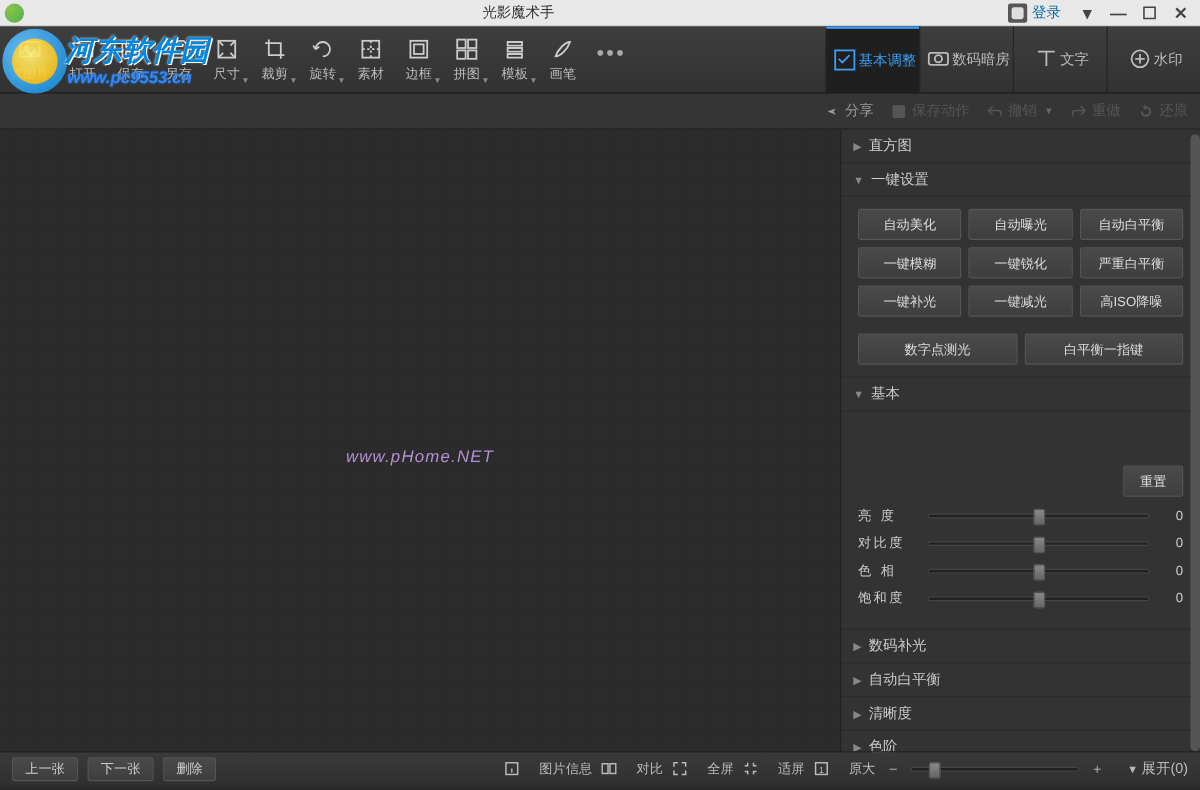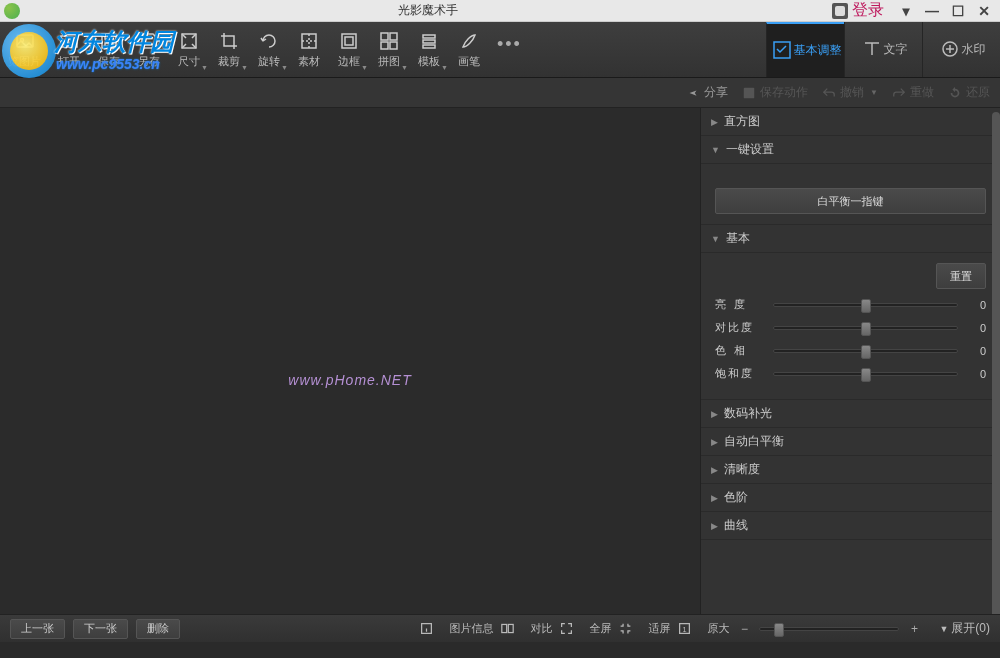--- a/index.html
+++ b/index.html
@@ -2,21 +2,21 @@
 <html><head>
 <meta charset="utf-8">
 <style>
 * { margin: 0; padding: 0; box-sizing: border-box; font-family: "Microsoft YaHei", sans-serif; user-select: none; }
 body { width: 1000px; height: 658px; background: #2a2a2a; overflow: hidden; position: relative; }
 
 
 .titlebar { height: 22px; background: #e8e8e8; display: flex; align-items: center; padding: 0 4px; border-bottom: 1px solid #ccc; }
 .titlebar .logo { width: 16px; height: 16px; border-radius: 50%; background: radial-gradient(circle at 30% 30%, #8bc34a, #4caf50); margin-right: 4px; }
 .titlebar .title { font-size: 12px; color: #333; flex: 1; text-align: center; }
-.titlebar .login { display: flex; align-items: center; gap: 4px; font-size: 16px; color: #be185d; margin-right: 10px; cursor: pointer; }
+.titlebar .login { display: flex; align-items: center; gap: 4px; font-size: 12px; color: #0369a1; margin-right: 10px; cursor: pointer; }
 .titlebar .login-icon { width: 16px; height: 16px; background: #555; border-radius: 2px; position: relative; }
 .titlebar .login-icon::after { content: ""; position: absolute; top: 3px; left: 3px; width: 10px; height: 10px; background: #ddd; border-radius: 2px; }
 .titlebar .win-controls { display: flex; gap: 2px; }
 .titlebar .win-btn { width: 24px; height: 18px; display: flex; align-items: center; justify-content: center; font-size: 14px; color: #444; cursor: pointer; font-weight: bold; }
 
 
 .toolbar { height: 56px; background: linear-gradient(#3e3e3e, #323232); display: flex; align-items: stretch; border-bottom: 1px solid #1a1a1a; }
 .tool-item { display: flex; flex-direction: column; align-items: center; justify-content: center; padding: 0 8px; color: #bbb; font-size: 11px; cursor: pointer; min-width: 40px; position: relative; }
 .tool-item .ti-icon { width: 22px; height: 22px; margin-bottom: 2px; display: flex; align-items: center; justify-content: center; color: #ccc; }
 .tool-item .ti-icon svg { width: 20px; height: 20px; stroke: #ccc; fill: none; stroke-width: 1.5; }
@@ -52,21 +52,21 @@
 .btn-row2 .grid-btn { flex: 1; }
 .reset-row { display: flex; justify-content: flex-end; margin-bottom: 6px; }
 .slider-row { display: flex; align-items: center; gap: 8px; margin: 8px 0; color: #ccc; font-size: 11px; }
 .slider-row .sl-label { width: 50px; letter-spacing: 8px; white-space: nowrap; overflow: hidden; }
 .slider-row .sl-label.tight { letter-spacing: 2px; }
 .slider-track { flex: 1; height: 4px; background: #222; border-radius: 2px; position: relative; border: 1px solid #444; }
 .slider-thumb { position: absolute; top: -5px; width: 10px; height: 14px; background: linear-gradient(#888, #666); border: 1px solid #555; border-radius: 2px; transform: translateX(-50%); cursor: pointer; }
 .slider-row .sl-val { width: 20px; text-align: right; color: #ccc; }
 
 
-.bottombar { position: absolute; bottom: 16px; left: 0; right: 0; height: 28px; background: linear-gradient(#3a3a3a, #303030); display: flex; align-items: center; padding: 0 10px; gap: 8px; color: #bbb; font-size: 12px; border-top: 1px solid #222; }
+.bottombar { position: absolute; bottom: 4px; left: 0; right: 0; height: 28px; background: linear-gradient(#3a3a3a, #303030); display: flex; align-items: center; padding: 0 10px; gap: 8px; color: #bbb; font-size: 12px; border-top: 1px solid #222; }
 .bb-btn { height: 20px; padding: 0 10px; background: linear-gradient(#4a4a4a, #3e3e3e); border: 1px solid #555; color: #ccc; font-size: 11px; display: flex; align-items: center; justify-content: center; cursor: pointer; border-radius: 2px; }
 .bb-spacer { flex: 1; }
 .bb-item { display: flex; align-items: center; gap: 16px; cursor: pointer; font-size: 11px; color: #bbb; }
 .bb-item svg { width: 13px; height: 13px; stroke: #bbb; fill: none; stroke-width: 1.5; }
 .zoom-track { width: 140px; height: 4px; background: #222; border: 1px solid #444; border-radius: 2px; position: relative; }
 .zoom-thumb { position: absolute; top: -5px; left: 10%; width: 10px; height: 14px; background: linear-gradient(#888,#666); border: 1px solid #555; border-radius: 2px; cursor: pointer; }
 .zoom-sign { color: #aaa; cursor: pointer; width: 14px; text-align: center; }
 .expand { display: flex; align-items: center; gap: 3px; cursor: pointer; margin-left: 10px; }
 
 
@@ -218,20 +218,29 @@
           <svg viewBox="0 0 22 22">
             <rect x="3" y="3" width="16" height="16"></rect>
             <path d="M15 7l-6 6-3-3"></path>
           </svg>
         </div>
         <span>基本调整</span>
       </div>
       <div class="tool-tab">
         <div class="tt-icon">
           <svg viewBox="0 0 22 22">
+            <rect x="3" y="6" width="16" height="10" rx="2"></rect>
+            <circle cx="11" cy="11" r="3"></circle>
+          </svg>
+        </div>
+        <span>数码暗房</span>
+      </div>
+      <div class="tool-tab">
+        <div class="tt-icon">
+          <svg viewBox="0 0 22 22">
             <path d="M4 5h14M11 5v12"></path>
           </svg>
         </div>
         <span>文字</span>
       </div>
       <div class="tool-tab">
         <div class="tt-icon">
           <svg viewBox="0 0 22 22">
             <circle cx="11" cy="11" r="7"></circle>
             <path d="M11 7v8M7 11h8"></path>
@@ -285,32 +294,44 @@
     <div class="section-head">
       <span class="caret">▶</span>
       <span>直方图</span>
     </div>
 
     <div class="section-head">
       <span class="caret">▼</span>
       <span>一键设置</span>
     </div>
     <div class="section-body">
+      <div class="btn-grid" id="oneclick-grid">
+          <div class="grid-btn">自动美化</div>
+          <div class="grid-btn">自动曝光</div>
+          <div class="grid-btn">自动白平衡</div>
+          <div class="grid-btn">一键模糊</div>
+          <div class="grid-btn">一键锐化</div>
+          <div class="grid-btn">严重白平衡</div>
+          <div class="grid-btn">一键补光</div>
+          <div class="grid-btn">一键减光</div>
+          <div class="grid-btn">高ISO降噪</div>
+        </div>
       <div class="btn-row2" id="oneclick-extra">
+          <div class="grid-btn">数字点测光</div>
           <div class="grid-btn">白平衡一指键</div>
         </div>
     </div>
 
     <div class="section-head">
       <span class="caret">▼</span>
       <span>基本</span>
     </div>
     <div class="section-body">
       <div class="reset-row">
-        <div class="grid-btn" style="width:50px;">重置</div>
+        <div class="grid-btn" style="width:50px;margin-top:35px;">重置</div>
       </div>
       <div id="sliders">
           <div class="slider-row">
             <div class="sl-label ">亮度</div>
     <div class="slider-track">
               <div class="slider-thumb" style="left:50%"></div>
             </div>
     <div class="sl-val">0</div>
           </div>
           <div class="slider-row">

